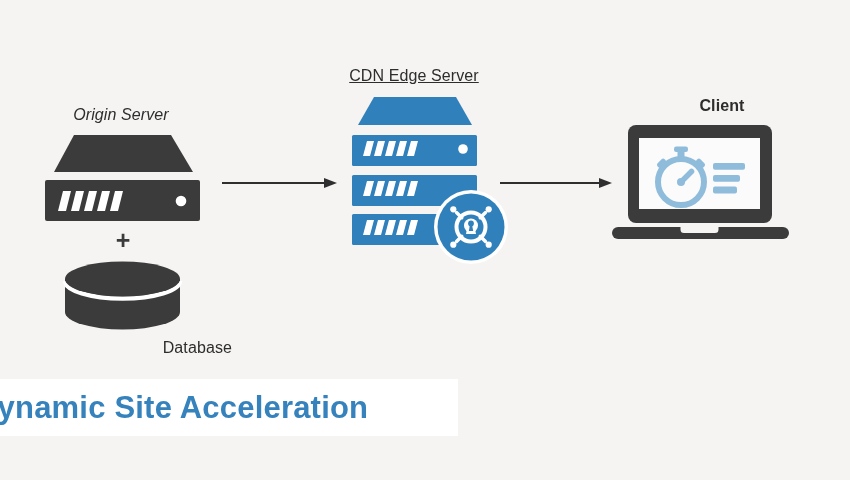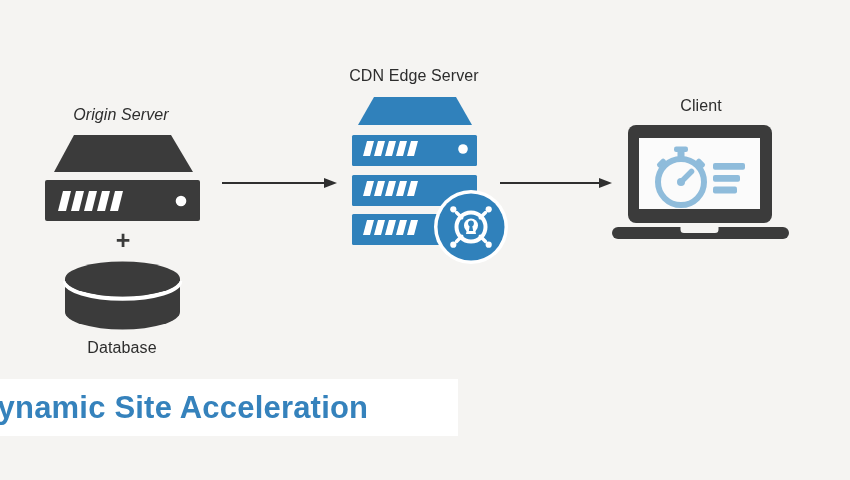--- a/index.html
+++ b/index.html
@@ -56,28 +56,28 @@
   </svg>
 
   <div class="plus" style="left:73px;top:226px;">+</div>
 
   <svg class="abs" style="left:63px;top:260px;" width="120" height="72" viewBox="0 0 120 72">
     <path class="fd" d="M2,19 L2,52 A57.5,17.5 0 0 0 117,52 L117,19 Z"></path>
     <path class="sw" d="M2,21 A57.5,17.5 0 0 0 117,21" stroke-width="4.5"></path>
     <ellipse class="fd" cx="59.5" cy="19" rx="57.5" ry="17.5"></ellipse>
   </svg>
 
-  <div class="node-label" style="left:12px;top:339px;">Database</div>
+  <div class="node-label" style="left:12px;top:339px;text-align:right;">Database</div>
 
   <svg class="abs" style="left:221px;top:174px;" width="118" height="18" viewBox="0 0 118 18">
     <line class="sa" x1="1" y1="9" x2="104" y2="9" stroke-width="1.8"></line>
     <polygon class="fa" points="103,4 116,9 103,14"></polygon>
   </svg>
 
-  <div class="node-label" style="left:304px;top:67px;">CDN Edge Server</div>
+  <div class="node-label" style="left:304px;top:67px;text-decoration:underline;">CDN Edge Server</div>
 
   <svg class="abs" style="left:350px;top:95px;" width="130" height="152" viewBox="0 0 130 152">
     <polygon class="fb" points="24,2 106,2 122,30 8,30"></polygon>
     <rect class="fb" x="2" y="40" width="125" height="31" rx="1.5"></rect>
     <rect class="fb" x="2" y="80" width="125" height="31" rx="1.5"></rect>
     <rect class="fb" x="2" y="119" width="125" height="31" rx="1.5"></rect>
     <g>
       <polygon class="fw" points="17,46 24,46 20,61 13,61"></polygon>
       <polygon class="fw" points="28,46 35,46 31,61 24,61"></polygon>
       <polygon class="fw" points="39,46 46,46 42,61 35,61"></polygon>
@@ -119,21 +119,21 @@
       <circle class="fw" cx="20.3" cy="20.3" r="3.1"></circle>
       <circle class="fw" cx="55.7" cy="20.3" r="3.1"></circle>
     </g>
   </svg>
 
   <svg class="abs" style="left:499px;top:174px;" width="116" height="18" viewBox="0 0 116 18">
     <line class="sa" x1="1" y1="9" x2="101" y2="9" stroke-width="1.8"></line>
     <polygon class="fa" points="100,4 113,9 100,14"></polygon>
   </svg>
 
-  <div class="node-label" style="left:591px;top:97px;">Client</div>
+  <div class="node-label" style="left:612px;top:97px;font-weight:bold;">Client</div>
 
   <svg class="abs" style="left:610px;top:123px;" width="182" height="120" viewBox="0 0 182 120">
     <rect class="fd" x="18" y="2" width="144" height="98" rx="8"></rect>
     <rect class="fscr" x="29" y="15" width="121" height="71"></rect>
     <g>
       <rect class="fl" x="64" y="23.5" width="14" height="5.5" rx="2.2"></rect>
       <rect class="fl" x="67.5" y="27" width="7" height="8"></rect>
       <rect class="fl" x="85.5" y="37.5" width="10" height="5.5" rx="2.2" transform="rotate(45 90.5 40.2)"></rect>
       <rect class="fl" x="46.5" y="37.5" width="10" height="5.5" rx="2.2" transform="rotate(-45 51.5 40.2)"></rect>
       <circle class="sl" cx="71" cy="59" r="23" stroke-width="6"></circle>

